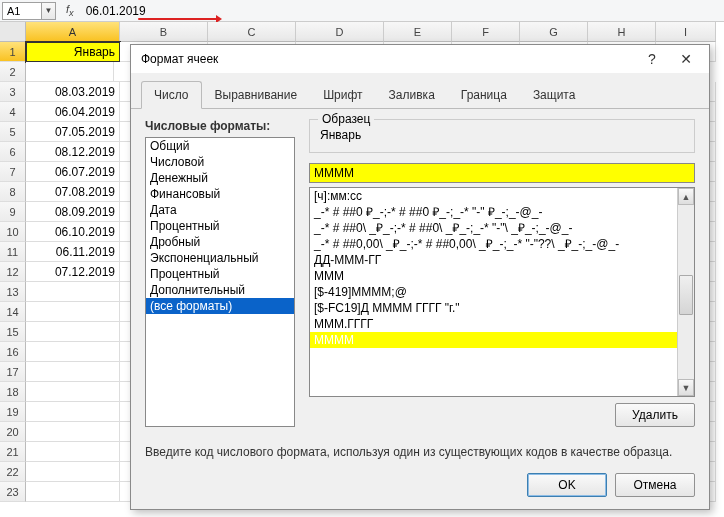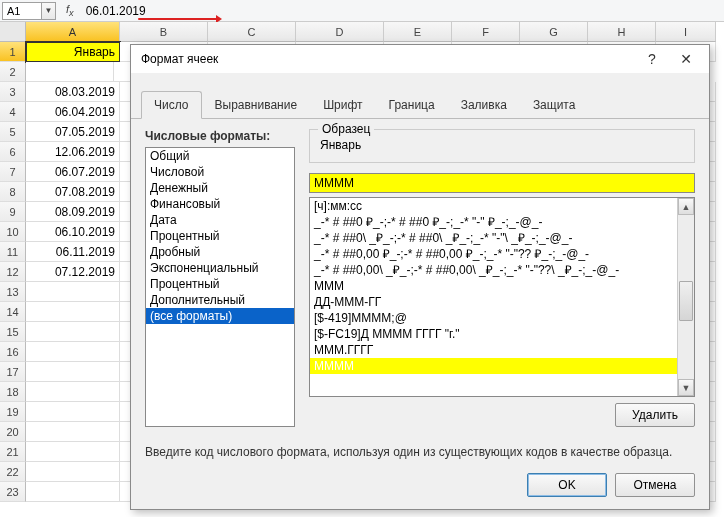--- a/index.html
+++ b/index.html
@@ -26,21 +26,21 @@
   .cells { position: absolute; top: 20px; left: 26px; right: 0; bottom: 0; }
   .cells-row { display: flex; height: 20px; }
   .cell { height: 20px; border-right: 1px solid #ddd; border-bottom: 1px solid #ddd; font-size: 12px; padding: 0 4px; display: flex; align-items: center; justify-content: flex-end; background: #fff; overflow: hidden; }
   .cell.active { background: #ffff00; outline: 2px solid #333; outline-offset: -1px; }
   
   
   .dialog { position: absolute; top: 44px; left: 130px; width: 580px; height: 466px; background: #f0f0f0; border: 1px solid #8a8a8a; box-shadow: 3px 3px 8px rgba(0,0,0,0.25); display: flex; flex-direction: column; }
   .dlg-title { height: 28px; display: flex; align-items: center; padding: 0 6px 0 10px; font-size: 12px; background: #fff; }
   .dlg-title-text { flex: 1; }
   .dlg-title-btn { width: 34px; height: 22px; display: flex; align-items: center; justify-content: center; font-size: 14px; color: #333; }
-  .tabstrip { display: flex; border-bottom: 1px solid #bbb; padding-top: 18px; padding-left: 10px; gap: 0; background: #f0f0f0; }
+  .tabstrip { display: flex; border-bottom: 1px solid #bbb; padding-top: 8px; padding-left: 10px; gap: 0; background: #f0f0f0; }
   .tab { font-size: 12px; padding: 6px 12px; color: #333; border: 1px solid transparent; border-bottom: none; }
   .tab.active { background: #f0f0f0; border-color: #bbb; border-bottom: 1px solid #f0f0f0; margin-bottom: -1px; border-radius: 3px 3px 0 0; }
   .dlg-body { flex: 1; padding: 10px 14px 4px 14px; display: flex; flex-direction: column; }
   .body-row { display: flex; gap: 14px; flex: 1; min-height: 0; }
   .left-col { width: 150px; display: flex; flex-direction: column; }
   .right-col { flex: 1; display: flex; flex-direction: column; min-width: 0; }
   .lbl { font-size: 12px; color: #333; margin-bottom: 4px; text-decoration: underline; text-decoration-color: transparent; }
   .lbl-u { color: #333; font-weight: bold; }
   .listbox { flex: 1; border: 1px solid #888; background: #fff; overflow-y: auto; font-size: 12px; }
   .listbox .item { padding: 1px 4px; cursor: default; }
@@ -164,21 +164,21 @@
         <div class="cell" style="width: 88px;"></div>
         <div class="cell" style="width: 88px;"></div>
         <div class="cell" style="width: 88px;"></div>
         <div class="cell" style="width: 68px;"></div>
         <div class="cell" style="width: 68px;"></div>
         <div class="cell" style="width: 68px;"></div>
         <div class="cell" style="width: 68px;"></div>
         <div class="cell" style="width: 60px;"></div>
       </div>
       <div class="cells-row">
-        <div class="cell" style="width: 94px;">12.06.2019</div>
+        <div class="cell" style="width: 94px;">08.12.2019</div>
         <div class="cell" style="width: 88px;"></div>
         <div class="cell" style="width: 88px;"></div>
         <div class="cell" style="width: 88px;"></div>
         <div class="cell" style="width: 68px;"></div>
         <div class="cell" style="width: 68px;"></div>
         <div class="cell" style="width: 68px;"></div>
         <div class="cell" style="width: 68px;"></div>
         <div class="cell" style="width: 60px;"></div>
       </div>
       <div class="cells-row">
@@ -374,22 +374,22 @@
 <div class="dialog">
   <div class="dlg-title">
     <span class="dlg-title-text">Формат ячеек</span>
     <div class="dlg-title-btn">?</div>
     <div class="dlg-title-btn">✕</div>
   </div>
   <div class="tabstrip">
     <div class="tab active">Число</div>
     <div class="tab">Выравнивание</div>
     <div class="tab">Шрифт</div>
+    <div class="tab">Заливка</div>
     <div class="tab">Граница</div>
-    <div class="tab">Заливка</div>
     <div class="tab">Защита</div>
   </div>
   <div class="dlg-body">
     <div class="body-row">
       <div class="left-col">
         <div class="lbl"><span class="lbl-u">Числовые форматы:</span></div>
         <div class="listbox" id="category-list">
             <div class="item">Общий</div>
             <div class="item">Числовой</div>
             <div class="item">Денежный</div>
@@ -407,24 +407,23 @@
         <div class="sample-box">
           <div class="legend">Образец</div>
           <div class="sample-val">Январь</div>
         </div>
         <input class="type-input" value="ММММ" style="">
         <div class="type-list-wrap">
           <div class="type-list" id="type-list">
               <div class="item">[ч]:мм:сс</div>
               <div class="item">_-* # ##0 ₽_-;-* # ##0 ₽_-;_-* "-" ₽_-;_-@_-</div>
               <div class="item">_-* # ##0\ _₽_-;-* # ##0\ _₽_-;_-* "-"\ _₽_-;_-@_-</div>
-              <div class="item">_-* # ##0,00 ₽_-;-* # ##0,00 ₽_-;_-* "-"?? ₽_-;_-@_-</div>
               <div class="item">_-* # ##0,00\ _₽_-;-* # ##0,00\ _₽_-;_-* "-"??\ _₽_-;_-@_-</div>
+              <div class="item">ДД-МММ-ГГ</div>
               <div class="item">МММ</div>
-              <div class="item">ДД-МММ-ГГ</div>
               <div class="item">[$-419]ММММ;@</div>
               <div class="item">[$-FC19]Д ММММ ГГГГ "г."</div>
               <div class="item">МММ.ГГГГ</div>
               <div class="item sel hl-yellow">ММММ</div>
             </div>
           <div class="sb">
             <div class="sb-btn">▲</div>
             <div class="sb-track">
                 <div class="sb-thumb"></div>
               </div>

